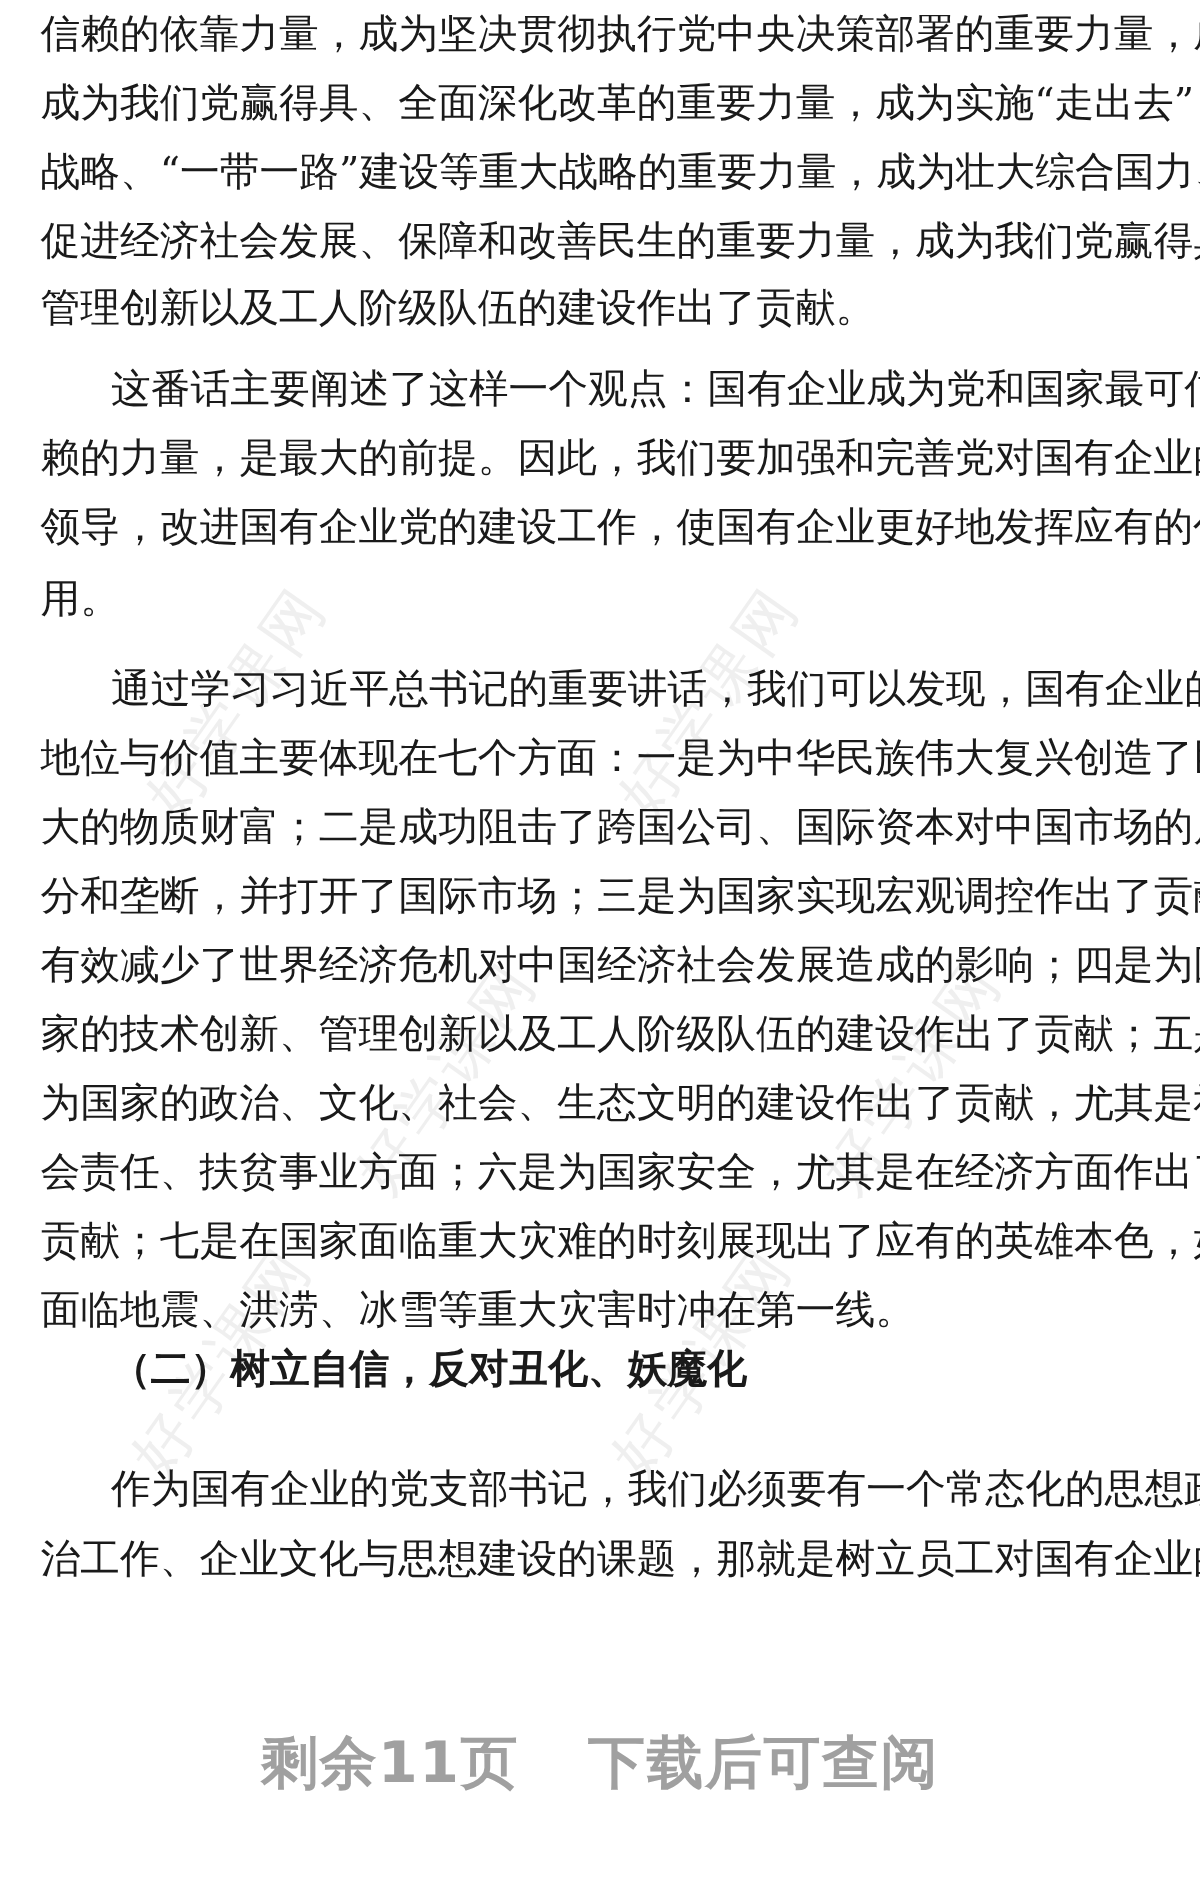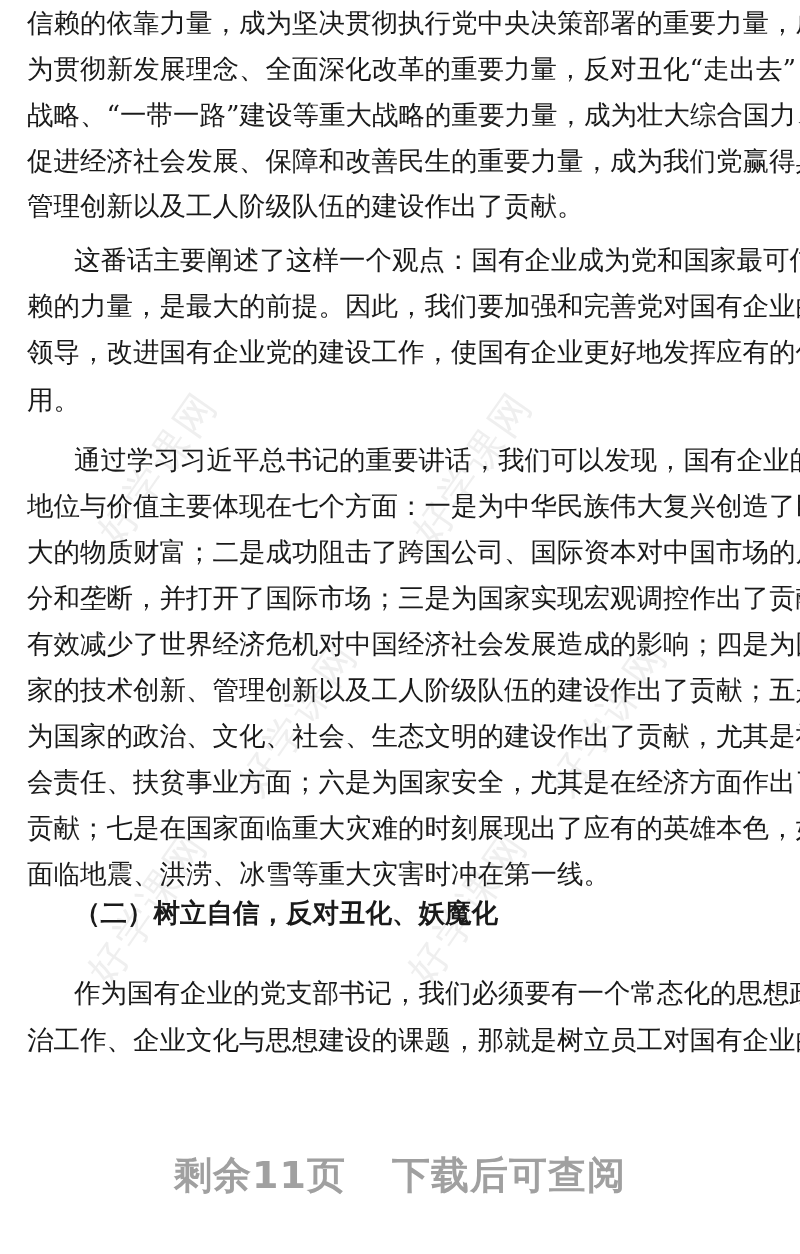--- a/index.html
+++ b/index.html
@@ -69,21 +69,21 @@
 
   <div class="watermark" style="left:70px; top:440px;">好学课网</div>
   <div class="watermark" style="left:385px; top:440px;">好学课网</div>
   <div class="watermark" style="left:210px; top:690px;">好学课网</div>
   <div class="watermark" style="left:520px; top:690px;">好学课网</div>
   <div class="watermark" style="left:60px; top:880px;">好学课网</div>
   <div class="watermark" style="left:380px; top:880px;">好学课网</div>
 
   <div>
     <div class="line" style="top:0px;">信赖的依靠力量，成为坚决贯彻执行党中央决策部署的重要力量，成</div>
-    <div class="line" style="top:46px;">为贯彻新发展理念、全面深化改革的重要力量，反对丑化“走出去”</div>
+    <div class="line" style="top:46px;">成为我们党赢得具、全面深化改革的重要力量，成为实施“走出去”</div>
     <div class="line" style="top:92px;">战略、“一带一路”建设等重大战略的重要力量，成为壮大综合国力、</div>
     <div class="line" style="top:138px;">促进经济社会发展、保障和改善民生的重要力量，成为我们党赢得具</div>
     <div class="line last" style="top:183px;">管理创新以及工人阶级队伍的建设作出了贡献。</div>
   </div>
 
   <div>
     <div class="line indent" style="top:237px;">这番话主要阐述了这样一个观点：国有企业成为党和国家最可信</div>
     <div class="line" style="top:283px;">赖的力量，是最大的前提。因此，我们要加强和完善党对国有企业的</div>
     <div class="line" style="top:329px;">领导，改进国有企业党的建设工作，使国有企业更好地发挥应有的作</div>
     <div class="line last" style="top:377px;">用。</div>

